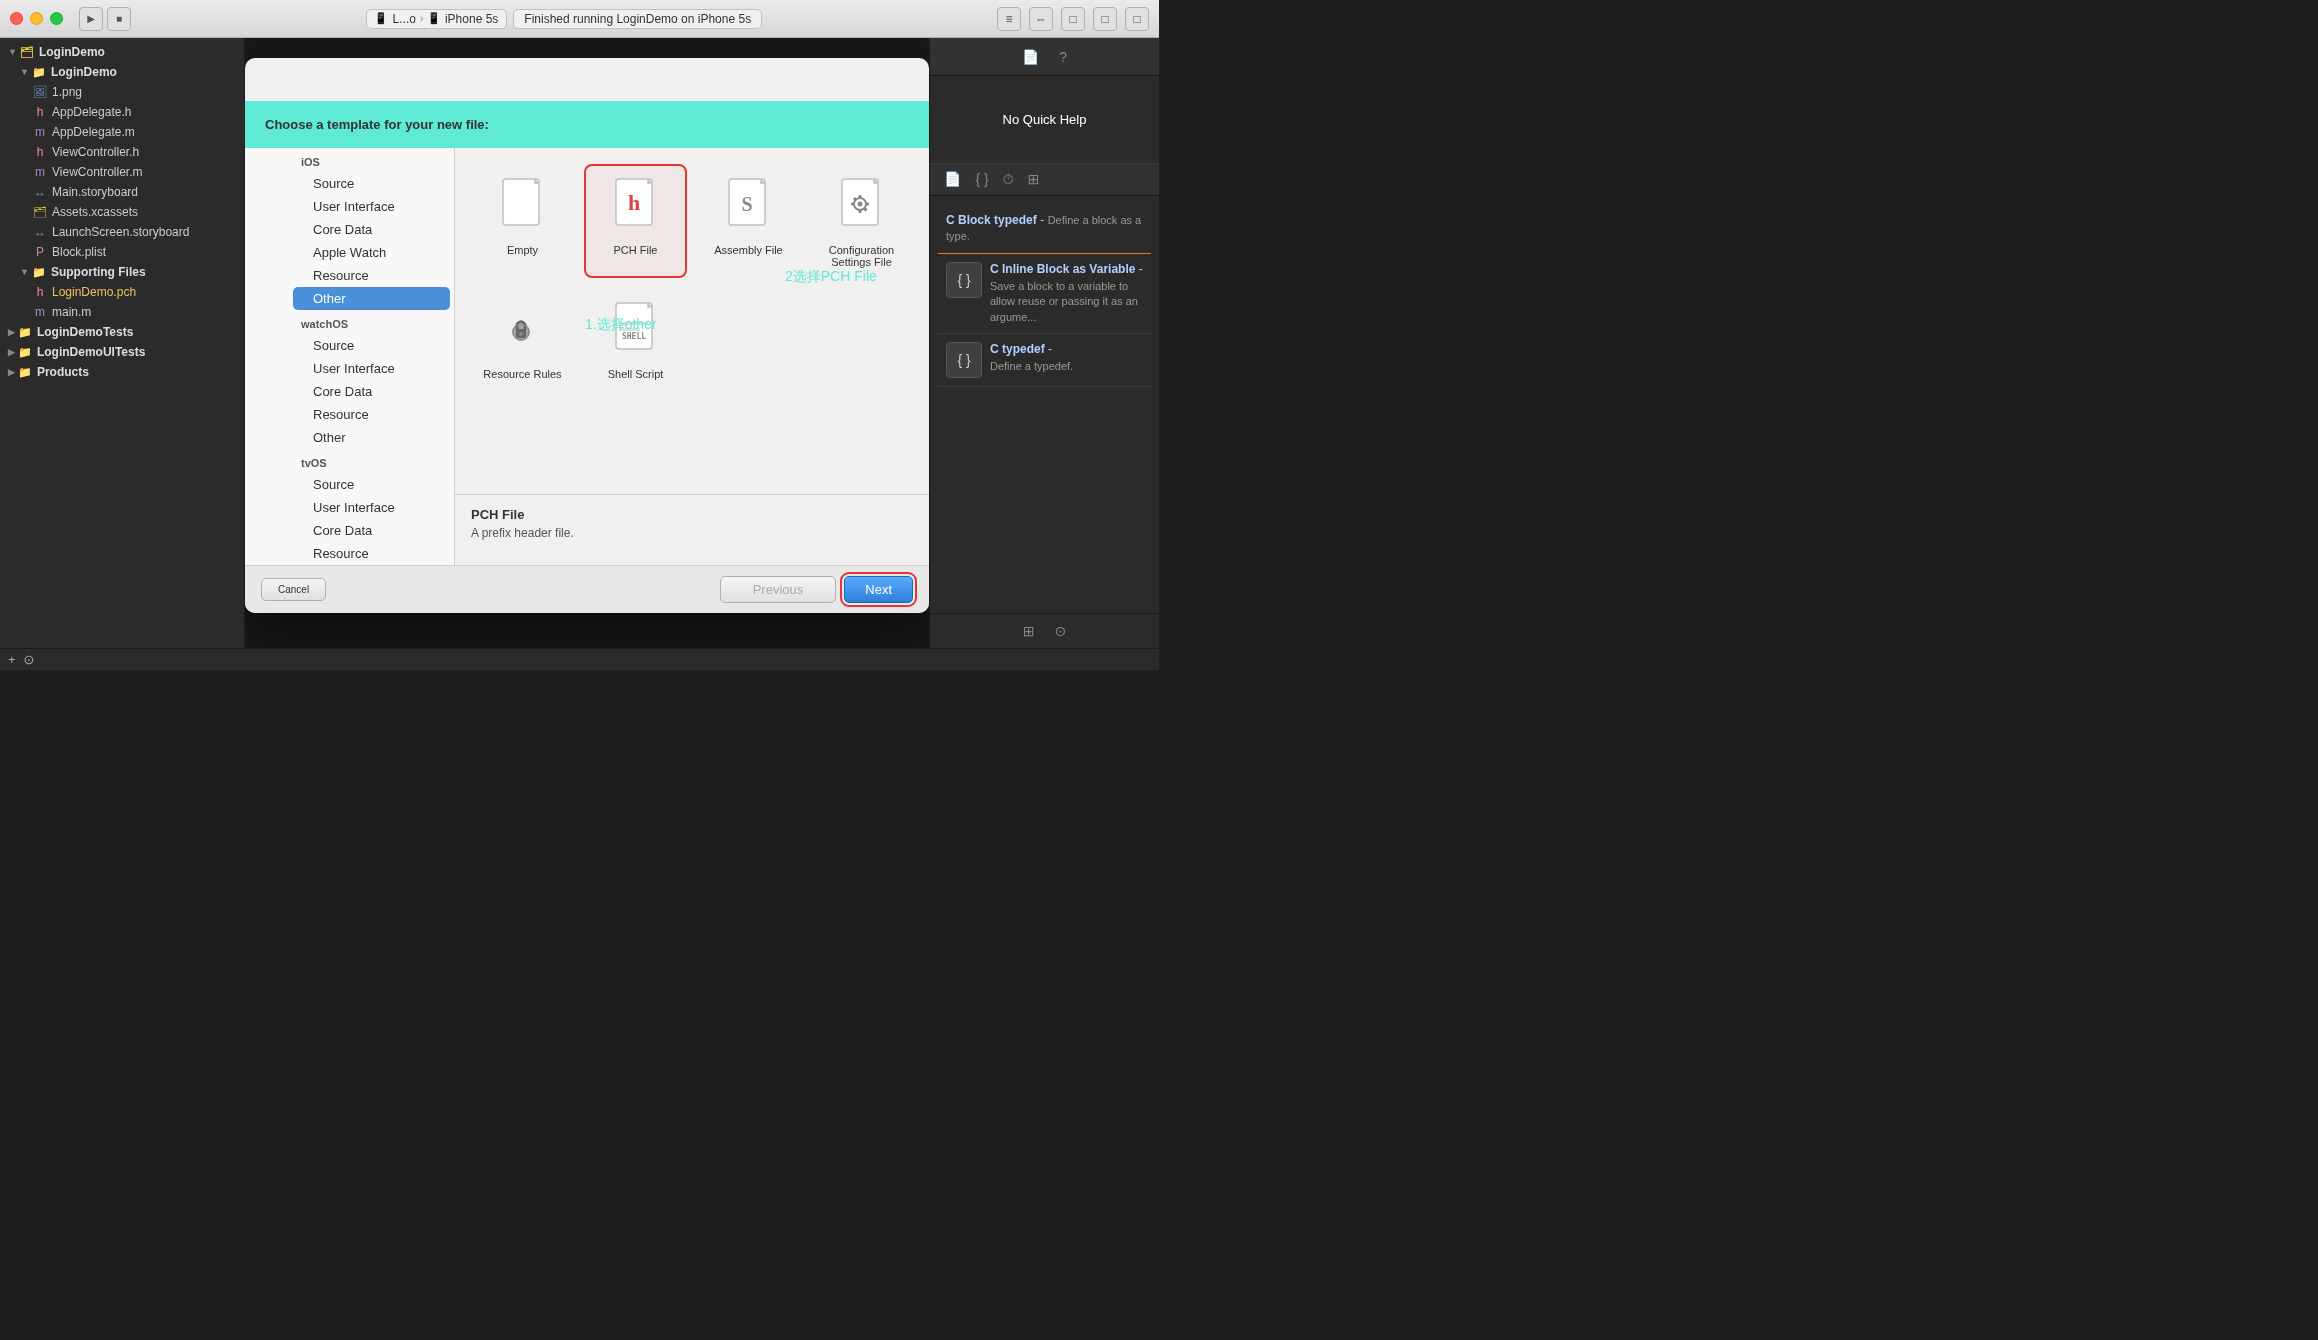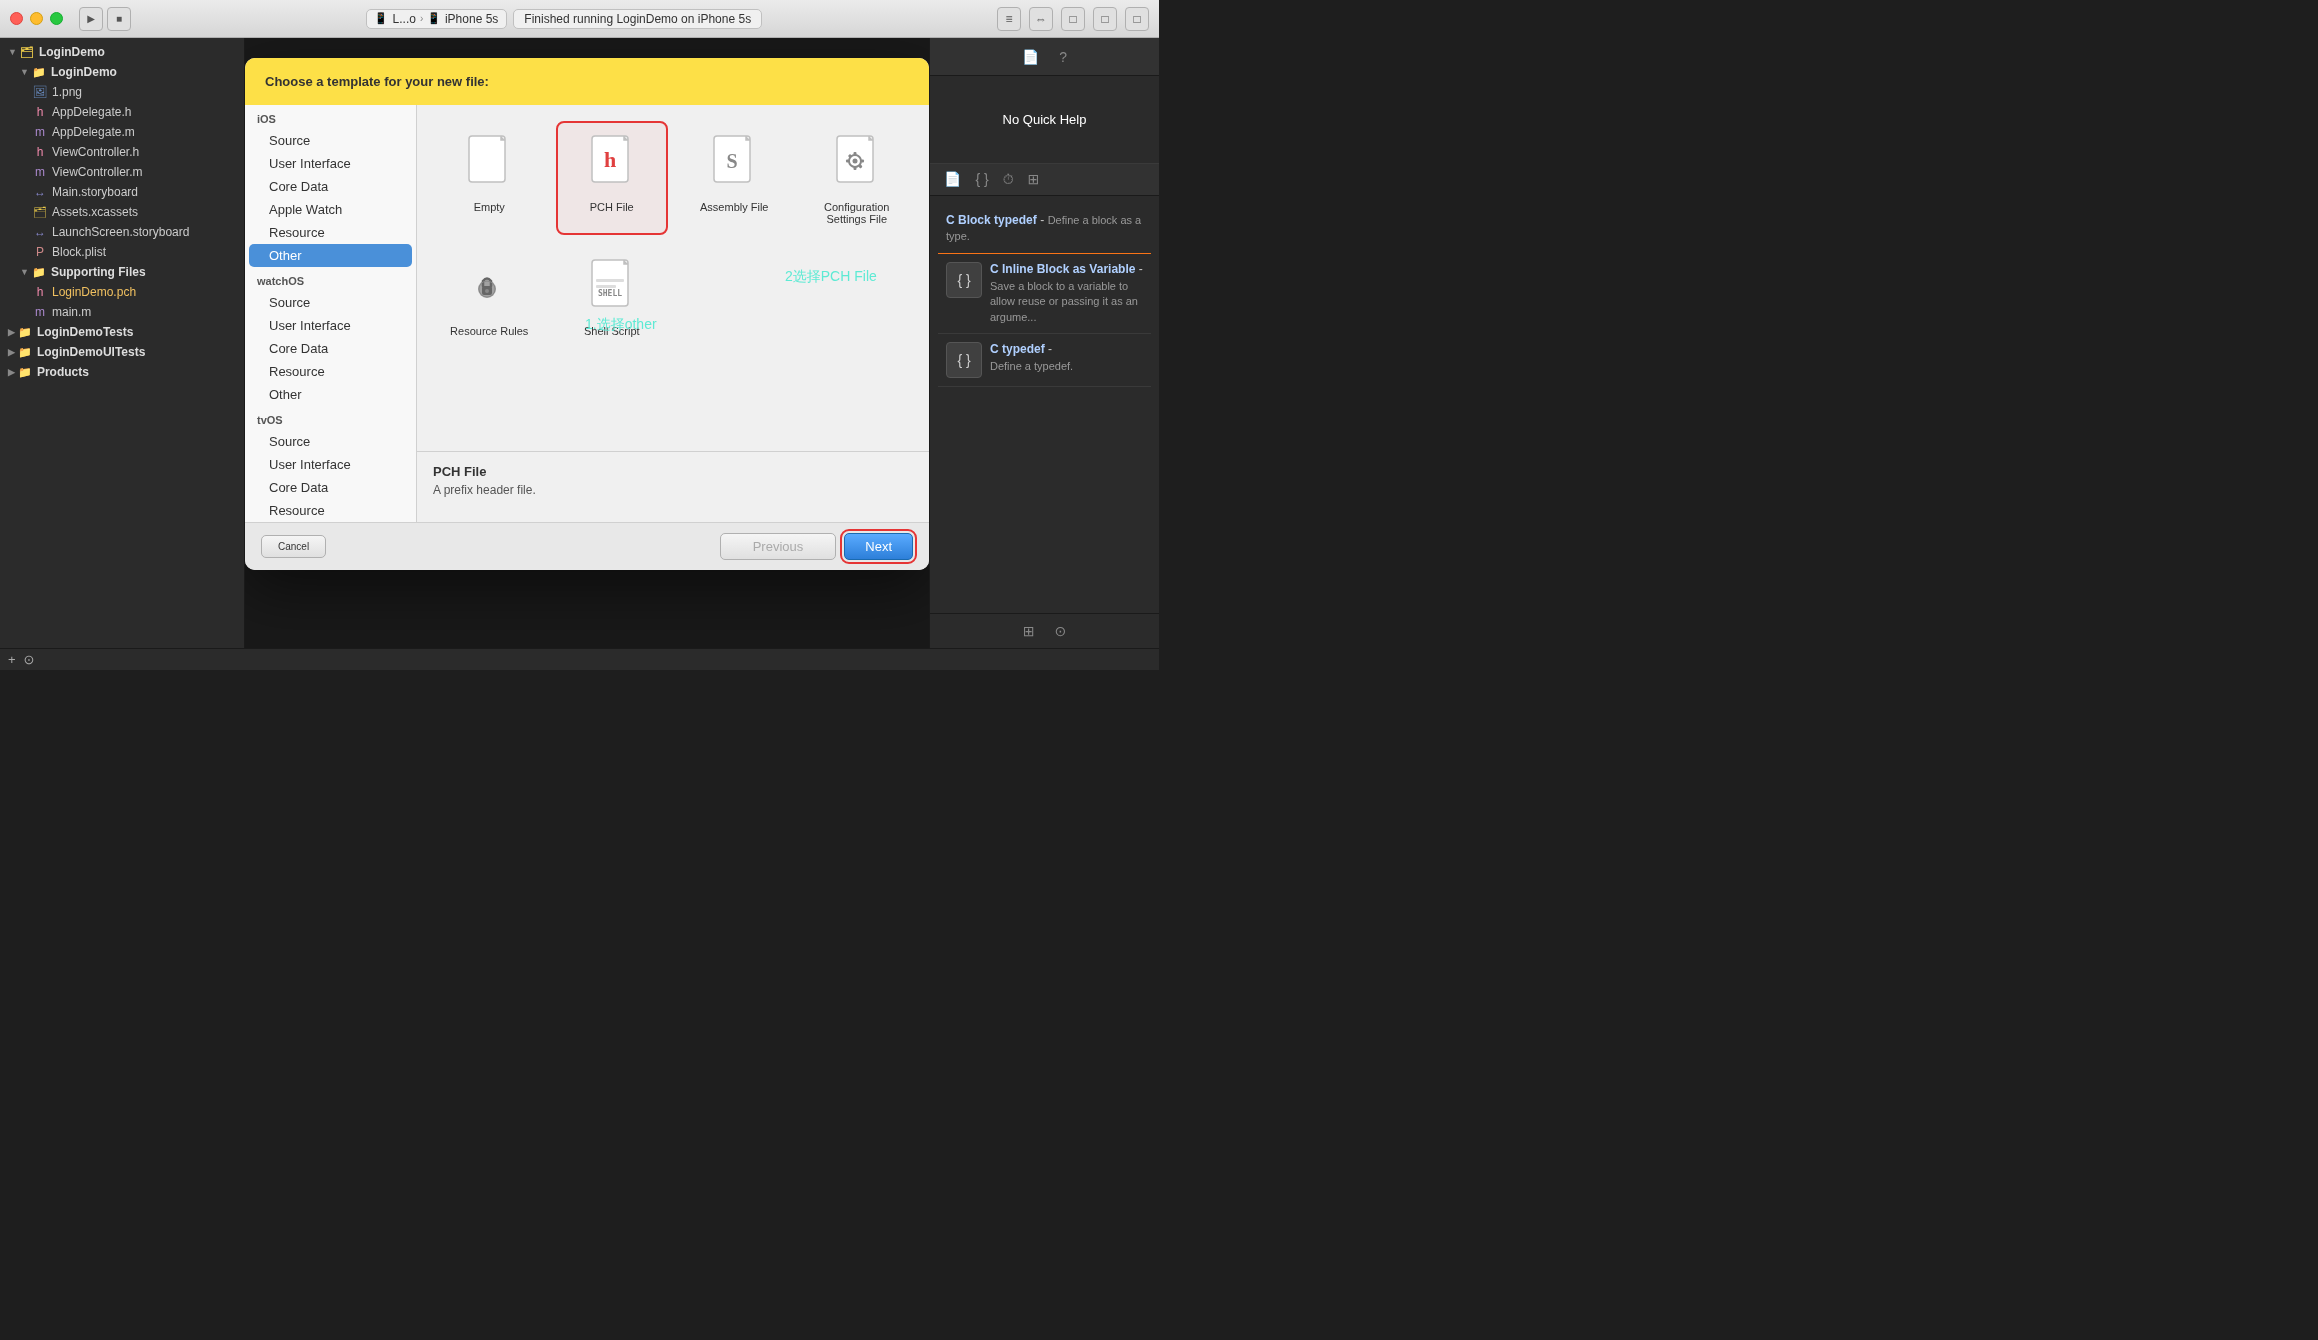--- a/index.html
+++ b/index.html
@@ -143,41 +143,43 @@
       background: #f0f0f0;
       border-radius: 10px;
       width: 920px;
       box-shadow: 0 20px 60px rgba(0,0,0,0.5);
       overflow: hidden;
       display: flex;
       flex-direction: column;
     }
     .dialog-header {
       padding: 16px 20px 8px;
-      background: #fde047;
+      background: #5eead4;
+      margin-top: 43px;
     }
     .dialog-title {
       font-size: 13px;
       font-weight: 600;
       color: #333;
       margin-bottom: 8px;
     }
     .dialog-body {
       display: flex;
       flex: 1;
       min-height: 0;
     }
 
     
     .category-panel {
-      width: 172px;
+      width: 210px;
       background: #f8f8f8;
       border-right: 1px solid #d0d0d0;
       overflow-y: auto;
       flex-shrink: 0;
+      padding-left: 44px;
     }
     .cat-section-header {
       font-size: 11px;
       font-weight: 700;
       color: #555;
       padding: 8px 12px 4px;
       text-transform: none;
     }
     .cat-item {
       font-size: 13px;

